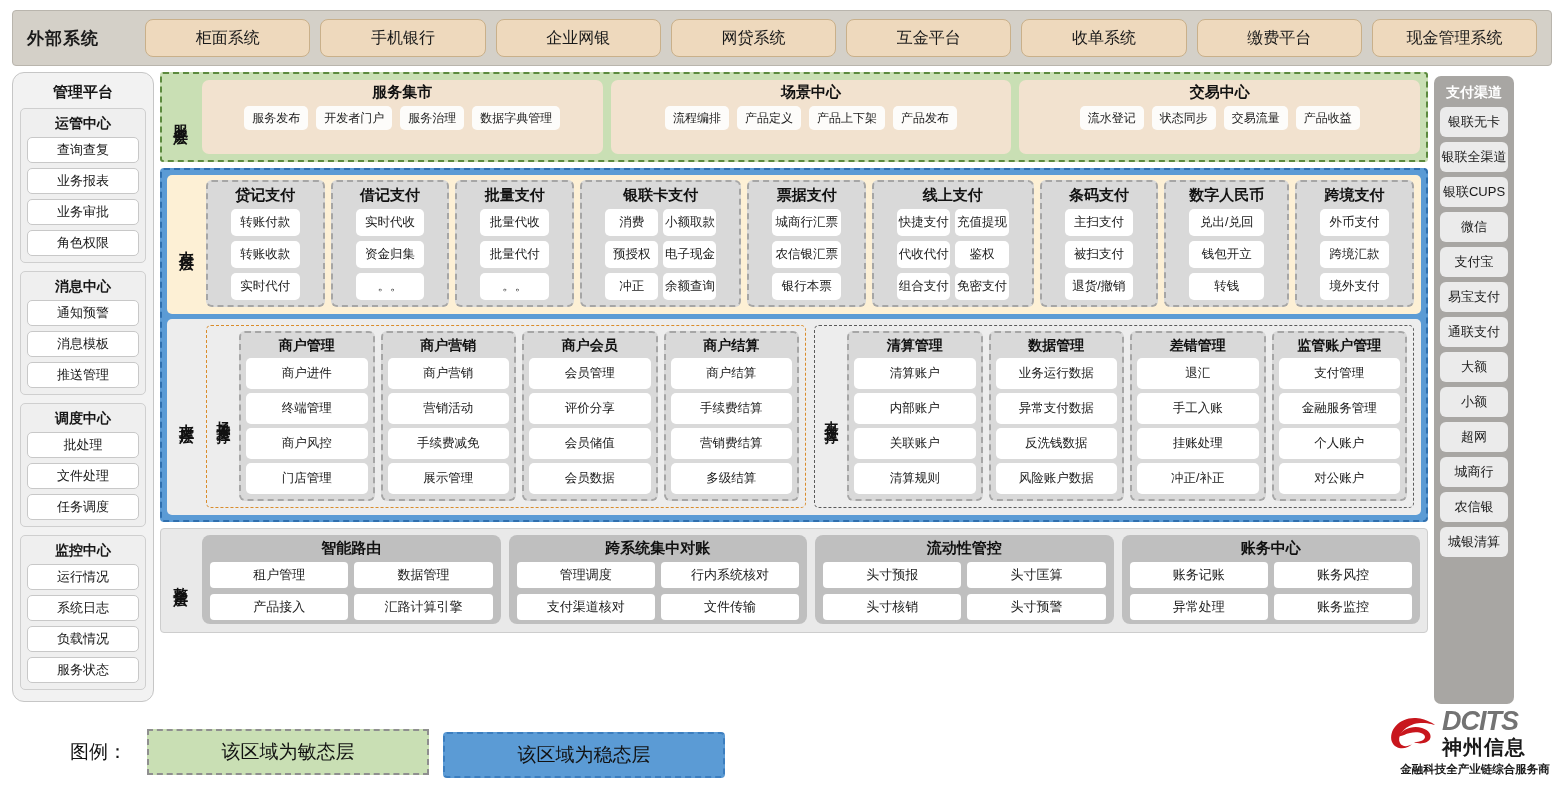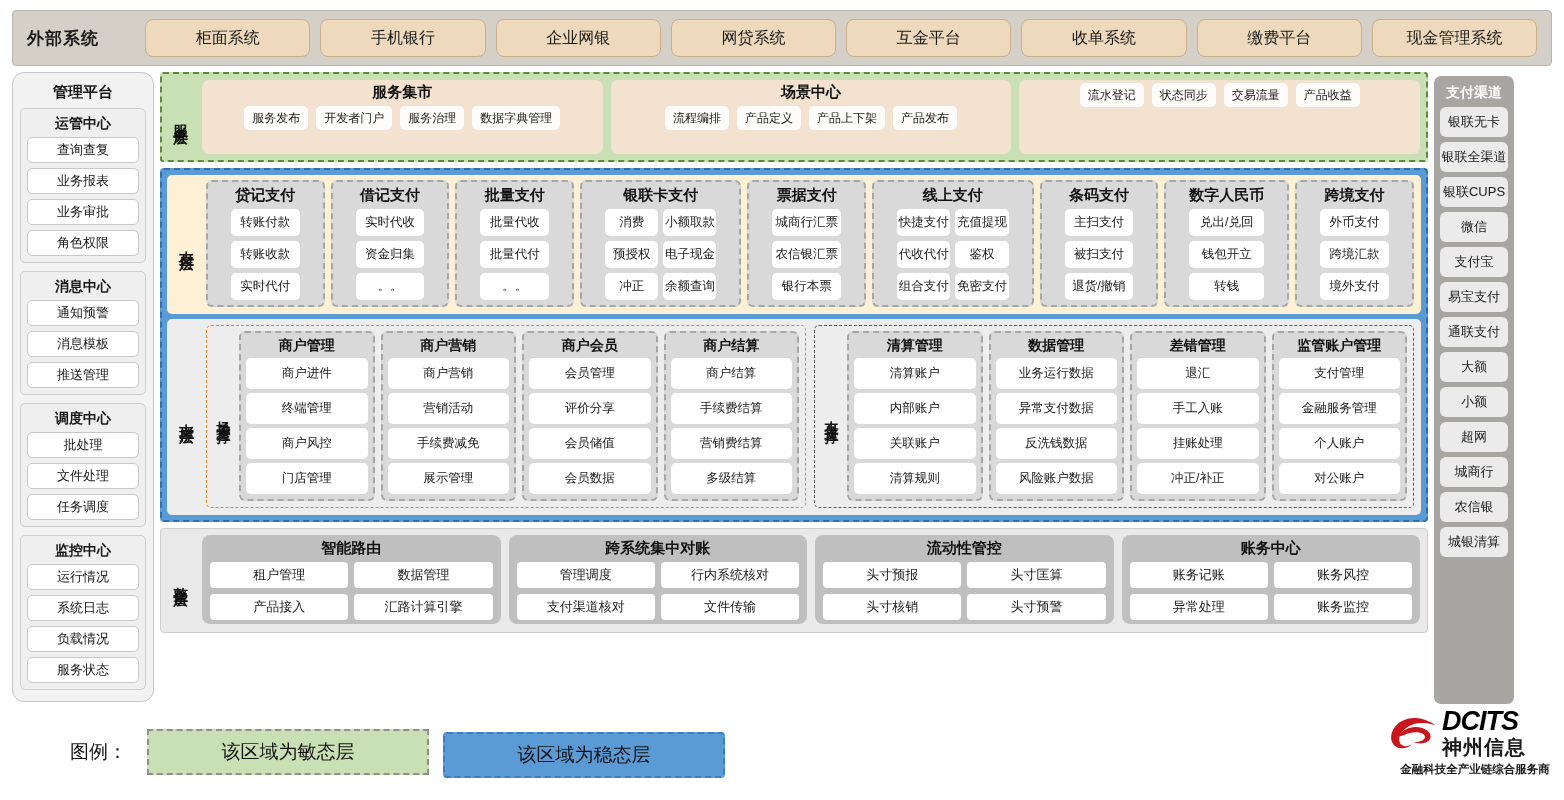--- a/index.html
+++ b/index.html
@@ -191,21 +191,21 @@
     height: 46px; width: 282px; display: flex; align-items: center; justify-content: center;
     font-size: 19px; color: #111; text-align: center;
   }
   .legend-chip.agile { background: #c9dfb4; border: 2px dashed #8f8f8f; }
   .legend-chip.stable { background: #5b9bd5; border: 2px dashed #3c7ebf; }
 
   
   .logo-wrap { position: absolute; left: 1386px; top: 708px; width: 178px; height: 88px; }
   .logo-row { display: flex; align-items: center; gap: 4px; }
   .logo-text { display: flex; flex-direction: column; line-height: 1; }
-  .logo-name { font-size: 27px; font-weight: bold; color: #000000; letter-spacing: -1px; font-style: italic; }
+  .logo-name { font-size: 27px; font-weight: bold; color: #737373; letter-spacing: -1px; font-style: italic; }
   .logo-cn { font-size: 20px; font-weight: bold; color: #1a1a1a; letter-spacing: 1px; margin-top: 2px; }
   .logo-tag { font-size: 11.5px; font-weight: bold; color: #1a1a1a; margin-top: 5px; text-align: center; white-space: nowrap; }
 </style>
 </head>
 <body>
 
 <div id="root">
 
   <div class="ext-bar">
     <div class="ext-title">外部系统</div>
@@ -289,20 +289,21 @@
           <div class="svc-box">
             <div class="svc-box-title">场景中心</div>
             <div class="svc-chips">
               <div class="svc-chip">流程编排</div>
               <div class="svc-chip">产品定义</div>
               <div class="svc-chip">产品上下架</div>
               <div class="svc-chip">产品发布</div>
             </div>
           </div>
           <div class="svc-box">
+            <div class="svc-box-title">交易中心</div>
             <div class="svc-chips">
               <div class="svc-chip">流水登记</div>
               <div class="svc-chip">状态同步</div>
               <div class="svc-chip">交易流量</div>
               <div class="svc-chip">产品收益</div>
             </div>
           </div>
         </div>
     </div>
 

